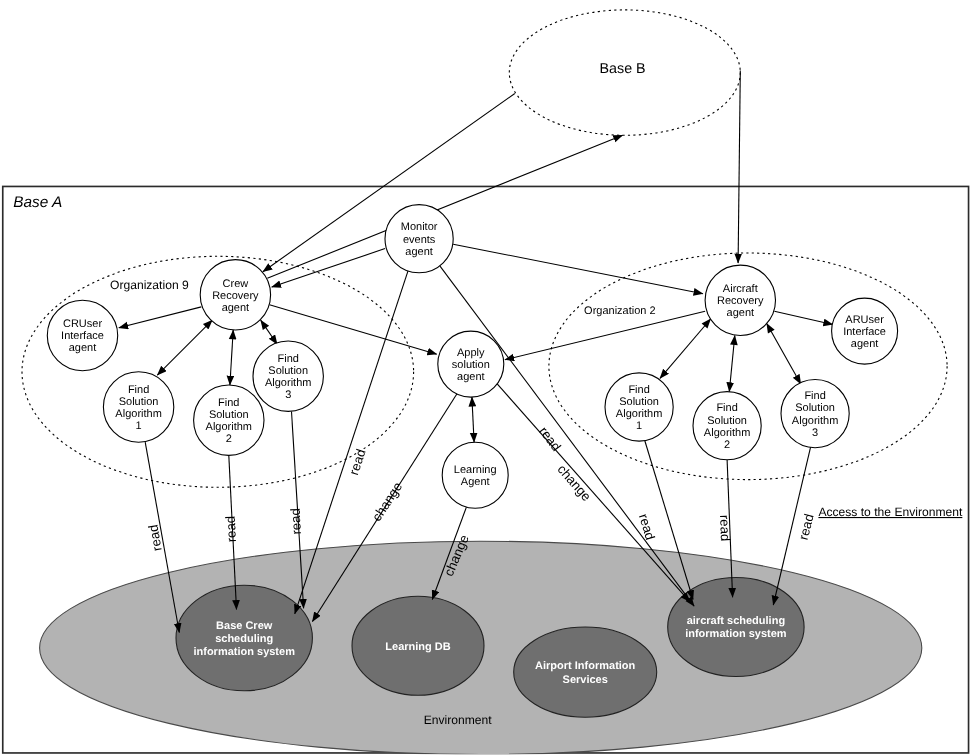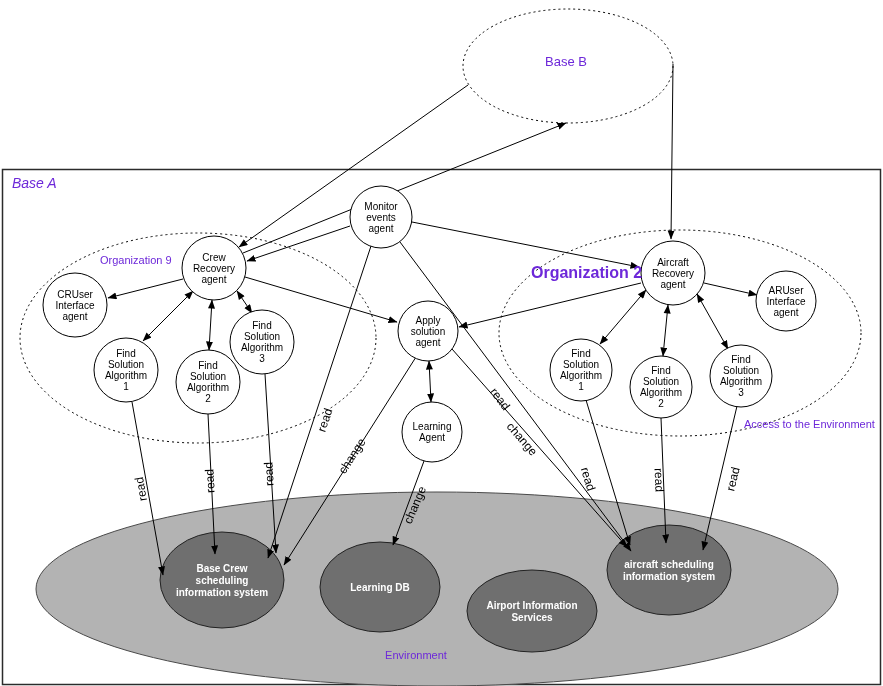--- a/index.html
+++ b/index.html
@@ -1,27 +1,27 @@
 <!DOCTYPE html>
 <html><head>
 <meta charset="utf-8">
 <style>
   html,body{margin:0;padding:0;background:#fff;}
   .wrap{
     position:relative;width:883px;height:686px;background:#ffffff;
     font-family:"Liberation Sans",sans-serif;overflow:hidden;
   }
   .wrap svg{position:absolute;left:0;top:0;}
-  .lbl{position:absolute;color:#6d28d9;white-space:nowrap;}
+  .lbl{position:absolute;color:#000000;white-space:nowrap;}
   .lbl-base-a{left:12px;top:175px;font-size:14px;font-style:italic;}
   .lbl-base-b{left:566px;top:54px;font-size:13px;transform:translateX(-50%);}
   .lbl-org1{left:100px;top:254px;font-size:11px;}
-  .lbl-org2{left:531px;top:264px;font-size:16px;font-weight:bold;}
+  .lbl-org2{left:531px;top:277px;font-size:10px;}
   .lbl-env{left:416px;top:649px;font-size:11px;transform:translateX(-50%);}
-  .lbl-access{left:744px;top:418px;font-size:11px;}
+  .lbl-access{left:744px;top:460px;font-size:11px;text-decoration:underline;}
 
   .base-a-rect{fill:none;stroke:#2b2b2b;stroke-width:1.5;}
   .env{fill:#b3b3b3;stroke:#4a4a4a;stroke-width:1;}
   .dotted{fill:none;stroke:#000;stroke-width:1;stroke-dasharray:2 3;}
   .system{fill:#6f6f6f;stroke:#222;stroke-width:1;}
   .agent{fill:#fff;stroke:#000;stroke-width:1;}
   .arrow{stroke:#000;stroke-width:1;}
   .agent-label{font-size:10px;fill:#000;text-anchor:middle;font-family:"Liberation Sans",sans-serif;}
   .system-label{font-size:10px;font-weight:bold;fill:#fff;text-anchor:middle;font-family:"Liberation Sans",sans-serif;}
   .edge-label{font-size:12px;fill:#000;text-anchor:middle;font-family:"Liberation Sans",sans-serif;}

